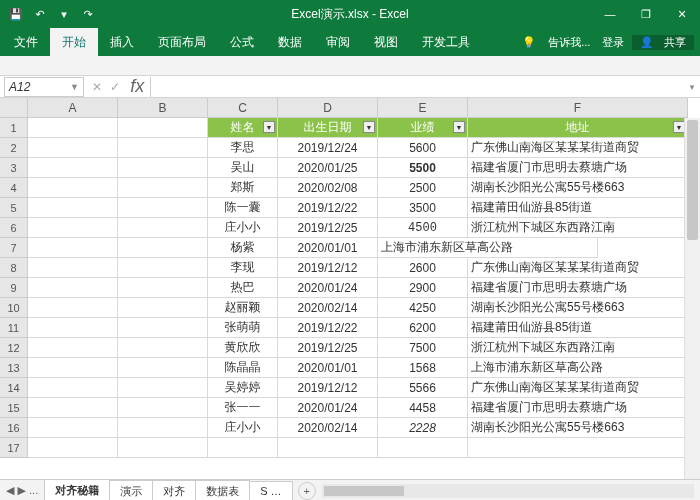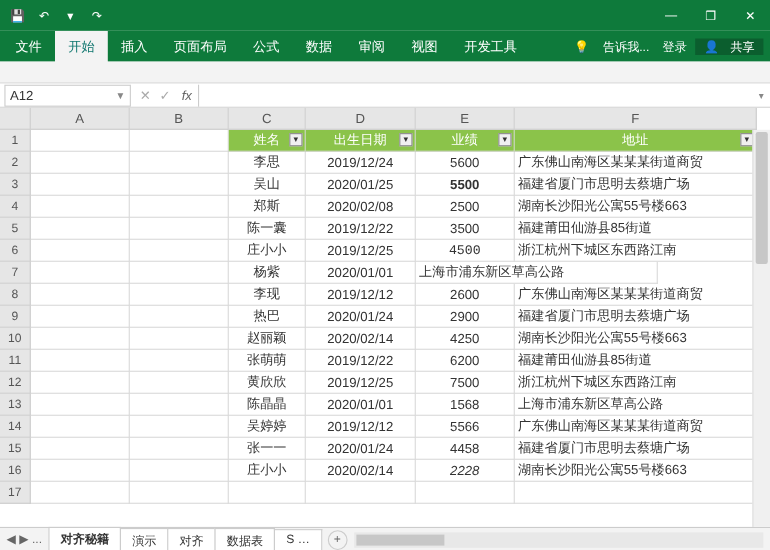--- a/index.html
+++ b/index.html
@@ -15,23 +15,23 @@
 .ribbon { background: #0e7a3b; height: 28px; display: flex; align-items: center; color: #fff; padding: 0 2px; }
 .ribbon .tab { padding: 6px 12px; font-size: 12px; cursor: pointer; }
 .ribbon .tab.active { background: #f3f3f3; color: #0f766e; }
 .ribbon .right { margin-left: auto; display: flex; align-items: center; gap: 4px; padding-right: 4px; }
 .ribbon .right span { font-size: 11px; padding: 0 4px; }
 .ribbon .share { background: #0b5e2e; padding: 4px 6px; display: flex; align-items: center; gap: 2px; }
 
 .toolbar-sep { height: 20px; background: #f3f3f3; border-bottom: 1px solid #d4d4d4; }
 
 .namebox-row { height: 22px; display: flex; align-items: center; border-bottom: 1px solid #d4d4d4; background: #fff; }
-.namebox { width: 115px; height: 20px; border: 1px solid #ccc; margin: 0 4px; padding: 0 4px; font-size: 12px; display: flex; align-items: center; justify-content: space-between; }
+.namebox { width: 80px; height: 20px; border: 1px solid #ccc; margin: 0 4px; padding: 0 4px; font-size: 12px; display: flex; align-items: center; justify-content: space-between; font-style: italic; }
 .namebox .dd { color: #888; font-size: 9px; }
-.fx-btn { padding: 0 6px; color: #666; font-style: italic; font-size: 12px; }
+.fx-btn { padding: 0 6px; color: #666; font-style: italic; font-size: 18px; }
 .formula-bar { flex: 1; height: 20px; border-left: 1px solid #ccc; padding: 0 4px; }
 .fb-expand { width: 16px; text-align: center; color: #888; font-size: 9px; }
 
 .grid-area { position: relative; height: 382px; overflow: hidden; border-bottom: 1px solid #ccc; }
 .corner { position: absolute; left: 0; top: 0; width: 28px; height: 20px; background: #e6e6e6; border-right: 1px solid #ccc; border-bottom: 1px solid #ccc; z-index: 3; }
 .colheads { position: absolute; left: 28px; top: 0; height: 20px; display: flex; z-index: 2; }
 .colheads .ch { background: #e6e6e6; border-right: 1px solid #ccc; border-bottom: 1px solid #ccc; display: flex; align-items: center; justify-content: center; font-size: 12px; color: #555; }
 .rowheads { position: absolute; left: 0; top: 20px; width: 28px; z-index: 2; }
 .rowheads .rh { height: 20px; background: #e6e6e6; border-right: 1px solid #ccc; border-bottom: 1px solid #ccc; display: flex; align-items: center; justify-content: center; font-size: 11px; color: #555; }
 .cells { position: absolute; left: 28px; top: 20px; }
@@ -54,20 +54,21 @@
 </head>
 <body>
 
 <div class="titlebar">
   <div class="qat">
     <span>💾</span>
     <span>↶</span>
     <span>▾</span>
     <span>↷</span>
   </div>
+  <div class="title">Excel演示.xlsx - Excel</div>
   <div class="winctrl">
     <span>—</span>
     <span>❐</span>
     <span>✕</span>
   </div>
 </div>
 
 <div class="ribbon">
   <div class="tab">文件</div>
   <div class="tab active">开始</div>

